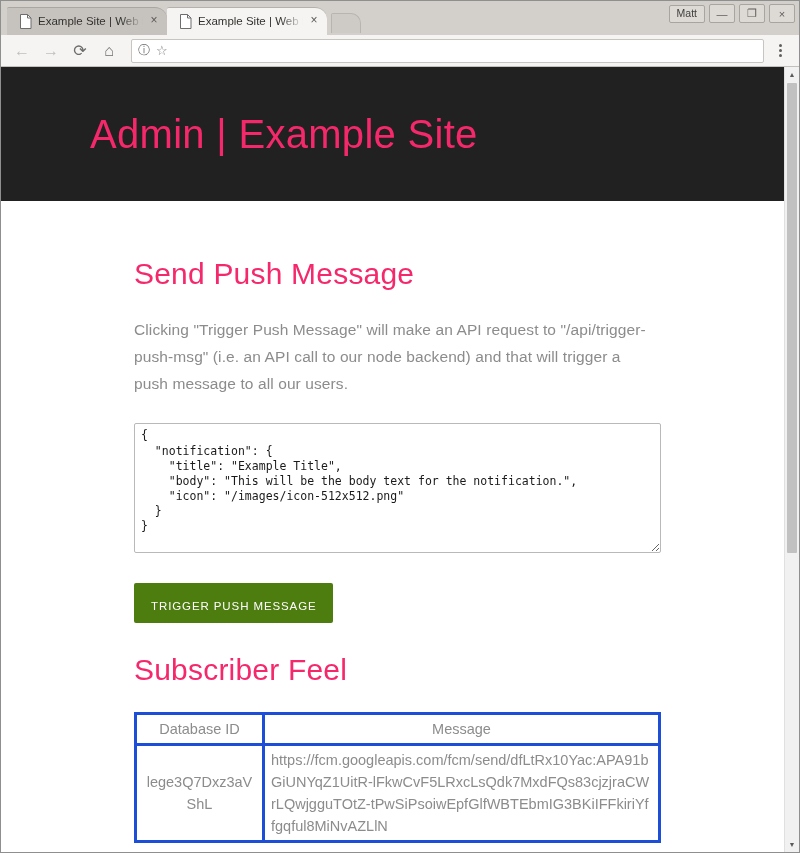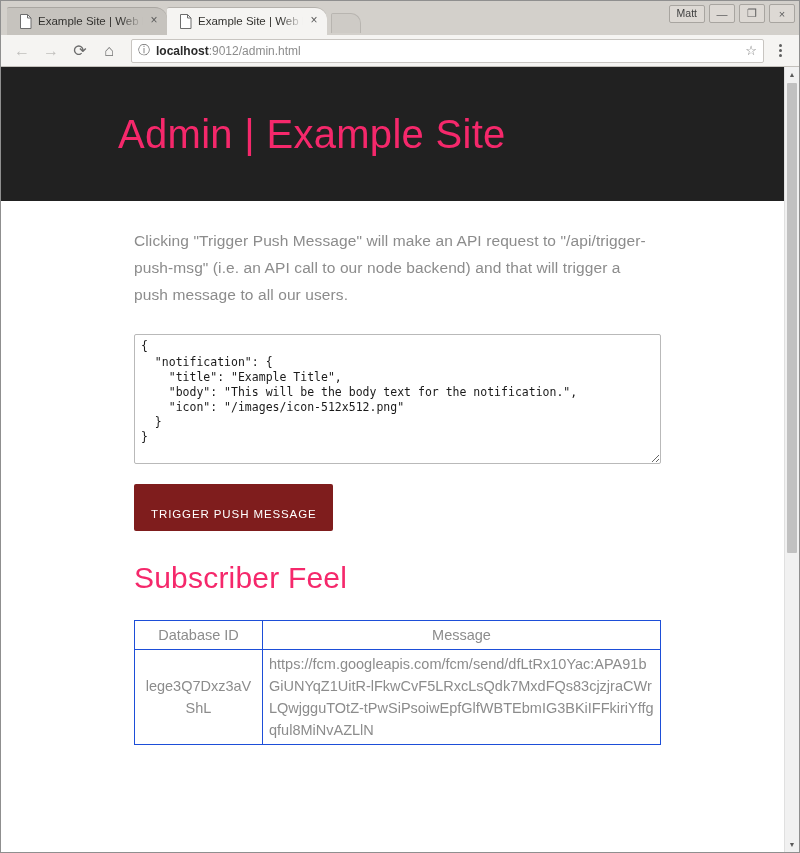--- a/index.html
+++ b/index.html
@@ -210,21 +210,21 @@
     background: #c1c1c1;
     border-radius: 1px;
   }
 
   
   .site-header {
     background: #212121;
     height: 134px;
     display: flex;
     align-items: center;
-    padding-left: 117px;
+    padding-left: 89px;
   }
   .site-title {
     color: #f5286b;
     font-size: 40px;
     font-weight: 400;
     letter-spacing: 0.3px;
     line-height: 1.1;
     margin: 0;
   }
 
@@ -262,42 +262,42 @@
     line-height: 1.32;
     color: #1a1a1a;
     resize: both;
     background: #fff;
     outline: none;
     overflow: hidden;
     margin-top: 4px;
   }
 
   button.trigger-btn {
-    margin-top: 20px;
-    background: #7f1d1d;
+    margin-top: 30px;
+    background: #4d7c0f;
     color: #ffffff;
     border: none;
     border-radius: 2px;
     font-size: 11.5px;
     letter-spacing: 0.9px;
-    padding: 25px 16px 10px 17px;
+    padding: 18px 16px 10px 17px;
     font-family: "Liberation Sans", sans-serif;
     cursor: pointer;
     text-transform: uppercase;
     line-height: 1;
   }
 
   table.subs {
     margin-top: 24px;
     border-collapse: collapse;
     width: 527px;
     table-layout: fixed;
   }
   table.subs th, table.subs td {
-    border: 1px solid #1d4ed8;
+    border: 3px solid #1d4ed8;
     font-weight: 400;
     color: #8c8c8c;
     font-size: 14.5px;
     line-height: 1.55;
     padding: 3px 6px;
   }
   table.subs th { text-align: center; font-size: 14.5px; }
   table.subs col.c1 { width: 128px; }
   table.subs td.dbid {
     text-align: center;
@@ -354,41 +354,41 @@
   </div>
 
   <div class="toolbar">
     <span class="navbtn disabled">←</span>
     <span class="navbtn disabled">→</span>
     <span class="navbtn">⟳</span>
     <span class="navbtn">⌂</span>
 
     <div class="omnibox">
       <span style="color:#6f6f6f;font-size:12px;">ⓘ</span>
-      <span class="urltext"><b>localhost</b><span>:9012/admin.html</span></span>
       <span class="star">☆</span>
     </div>
 
     <div class="menu-dots">
       <i></i>
         <i></i>
         <i></i>
     </div>
   </div>
 
   <div class="viewport">
     <div class="page">
 
       <header class="site-header">
         <h1 class="site-title">Admin | Example Site</h1>
       </header>
 
       <main class="content">
 
 
+        <h2 class="section-title">Send Push Message</h2>
 
         <p class="body-text">Clicking "Trigger Push Message" will make an API request to "/api/trigger-push-msg" (i.e. an API call to our node backend) and that will trigger a push message to all our users.</p>
         <div class="spacer-sm"></div>
 
         <textarea class="payload" placeholder="Enter notification JSON payload" style="">{
   "notification": {
     "title": "Example Title",
     "body": "This will be the body text for the notification.",
     "icon": "/images/icon-512x512.png"
   }

